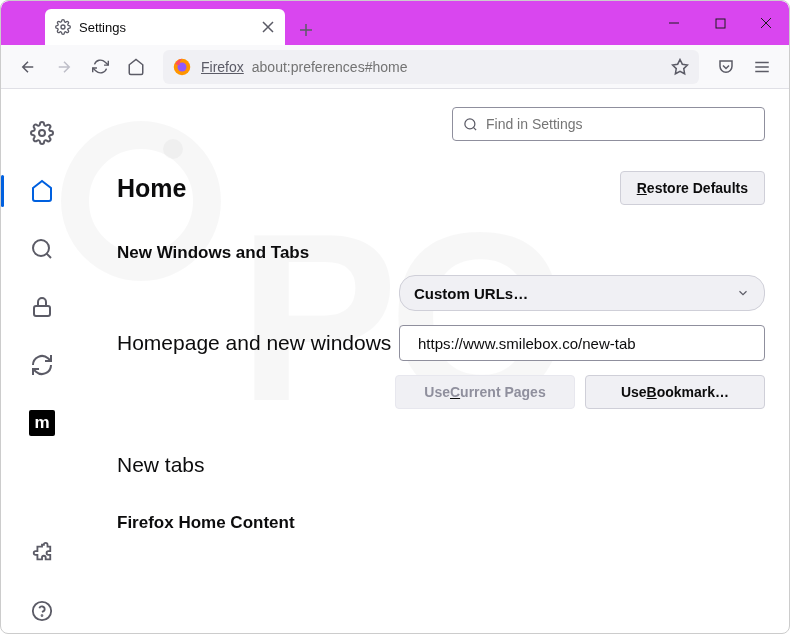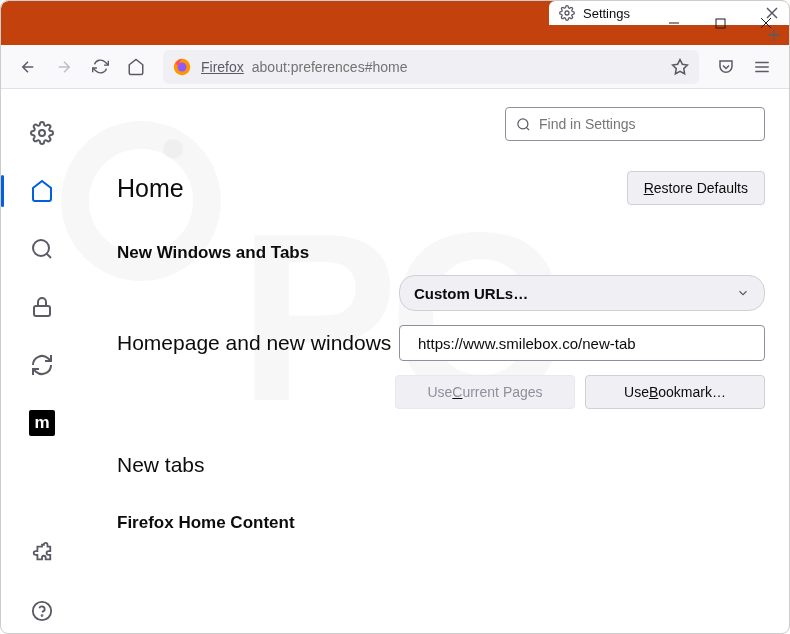--- a/index.html
+++ b/index.html
@@ -4,21 +4,21 @@
 <style>
 * { box-sizing: border-box; margin: 0; padding: 0; font-family: -apple-system, BlinkMacSystemFont, "Segoe UI", Arial, sans-serif; }
 body { width: 790px; height: 634px; background: #fff; overflow: hidden; position: relative; border: 1px solid #ccc; border-radius: 8px; }
 
 
 .watermark { position: absolute; top: 50%; left: 50%; transform: translate(-50%, -50%); font-size: 240px; font-weight: 700; color: rgba(0,0,0,0.03); letter-spacing: -10px; pointer-events: none; z-index: 0; white-space: nowrap; }
 .wm-circle { position:absolute; width:160px;height:160px;border:28px solid rgba(0,0,0,0.03); border-radius:50%; top:120px; left:60px; z-index:0;}
 .wm-circle::after{content:"";position:absolute;width:20px;height:20px;background:rgba(0,0,0,0.03);border-radius:50%;top:-10px;right:10px;}
 
 
-.tabstrip { height: 44px; display: flex; align-items: flex-end; background: #c2410c; padding-left: 44px; position: relative; z-index: 1; border-top-left-radius:8px;border-top-right-radius:8px;flex-direction:column;}
+.tabstrip { height: 44px; display: flex; align-items: flex-end; background: #d946ef; padding-left: 44px; position: relative; z-index: 1; border-top-left-radius:8px;border-top-right-radius:8px;}
 .tab { display: flex; align-items: center; height: 36px; background: #fff; border-radius: 6px 6px 0 0; padding: 0 10px; min-width: 240px; position: relative; }
 .tab .gear { width:16px;height:16px;margin-right:8px;}
 .tab .label { font-size: 13px; color: #0c0c0d; flex:1;}
 .tab .close { width:14px;height:14px; color:#5b5b66; cursor:pointer;}
 .newtab { width:30px;height:30px;display:flex;align-items:center;justify-content:center;margin-left:6px;color:#5b5b66;cursor:pointer;border-radius:4px;}
 
 .winctrl { position: absolute; right: 0; top: 0; height: 44px; display: flex; align-items: center; z-index:2;}
 .winctrl div { width: 46px; height: 44px; display: flex; align-items: center; justify-content: center; color: #1c1c1c; cursor: pointer; }
 
 
@@ -35,27 +35,27 @@
 .content { display:flex; height: calc(100% - 88px); position:relative;z-index:1;}
 .sidebar { width: 82px; padding-top: 22px; display:flex;flex-direction:column;align-items:center;gap:14px;}
 .sbicon { width:44px;height:44px;display:flex;align-items:center;justify-content:center;border-radius:6px;color:#5b5b66;cursor:pointer;position:relative;}
 .sbicon.active { color:#0060df; }
 .sbicon.active::before{content:"";position:absolute;left:-19px;top:6px;bottom:6px;width:3px;background:#0060df;border-radius:2px;}
 .sbmoz{width:26px;height:26px;background:#000;color:#fff;display:flex;align-items:center;justify-content:center;font-weight:700;font-size:17px;border-radius:2px;}
 .sbspacer{flex:1;}
 
 .main { flex:1; padding: 18px 24px 0 34px; overflow:hidden;}
 .searchrow { display:flex; justify-content:flex-end; margin-bottom: 30px;}
-.searchbox { width: 260px; height: 34px; border:1px solid #8f8f9d; border-radius:4px; display:flex;align-items:center;padding:0 10px;background:#fff;}
+.searchbox { width: 313px; height: 34px; border:1px solid #8f8f9d; border-radius:4px; display:flex;align-items:center;padding:0 10px;background:#fff;}
 .searchbox svg{color:#5b5b66;margin-right:8px;flex-shrink:0;}
 .searchbox input{border:none;outline:none;font-size:14px;color:#5b5b66;flex:1;background:transparent;}
 
 .heading { display:flex;align-items:center;justify-content:space-between;margin-bottom:38px;}
-.heading h1{font-size:25px;font-weight:400;color:#0c0c0d;}
-.btn { height: 34px; padding: 12px 16px; border:1px solid #cfcfd8; background:#f0f0f4; border-radius:4px;font-size:14px;color:#0c0c0d;cursor:pointer;display:inline-flex;align-items:center;}
+.heading h1{font-size:25px;font-weight:700;color:#0c0c0d;}
+.btn { height: 34px; padding: 12px 16px; border:1px solid #cfcfd8; background:#f0f0f4; border-radius:4px;font-size:14px;color:#0c0c0d;cursor:pointer;display:inline-flex;align-items:center;font-weight:bold;}
 .btn.disabled{color:#8f8f9d;border-color:#e7e7ee;}
 .btn u {text-decoration:underline;text-decoration-color:#0c0c0d;}
 
 h2{font-size:17px;font-weight:700;color:#0c0c0d;margin-bottom:12px;}
 .desc{font-size:15px;color:#0c0c0d;margin-bottom:30px;line-height:1.4;}
 
 .row{display:flex;align-items:center;margin-bottom:14px;}
 .rowlabel{width:282px;font-size:21px;color:#0c0c0d;}
 .rowctrl{flex:1;}
 .select{height:36px;border:1px solid #cfcfd8;background:#f0f0f4;border-radius:16px;display:flex;align-items:center;padding:0 14px;font-size:15px;font-weight:600;color:#0c0c0d;cursor:pointer;position:relative;}

